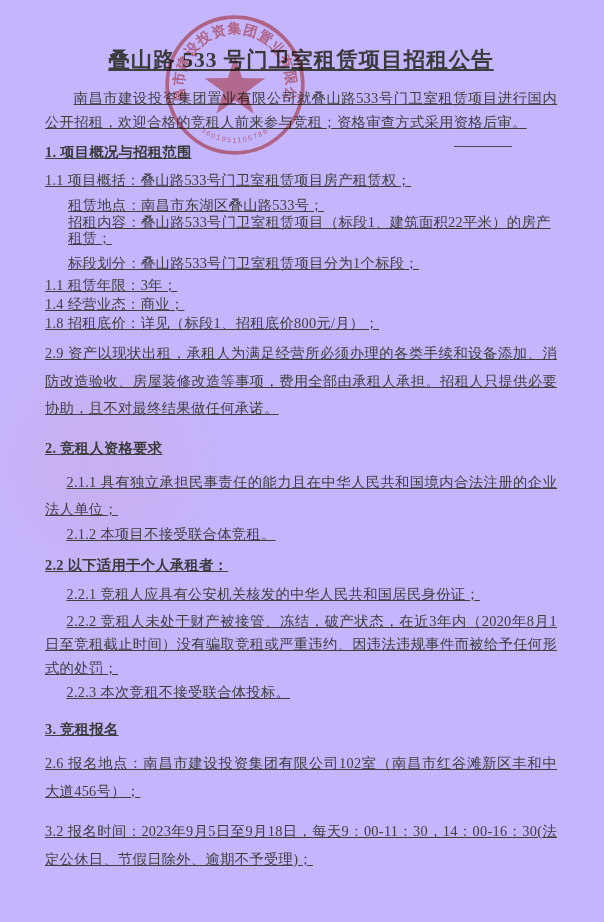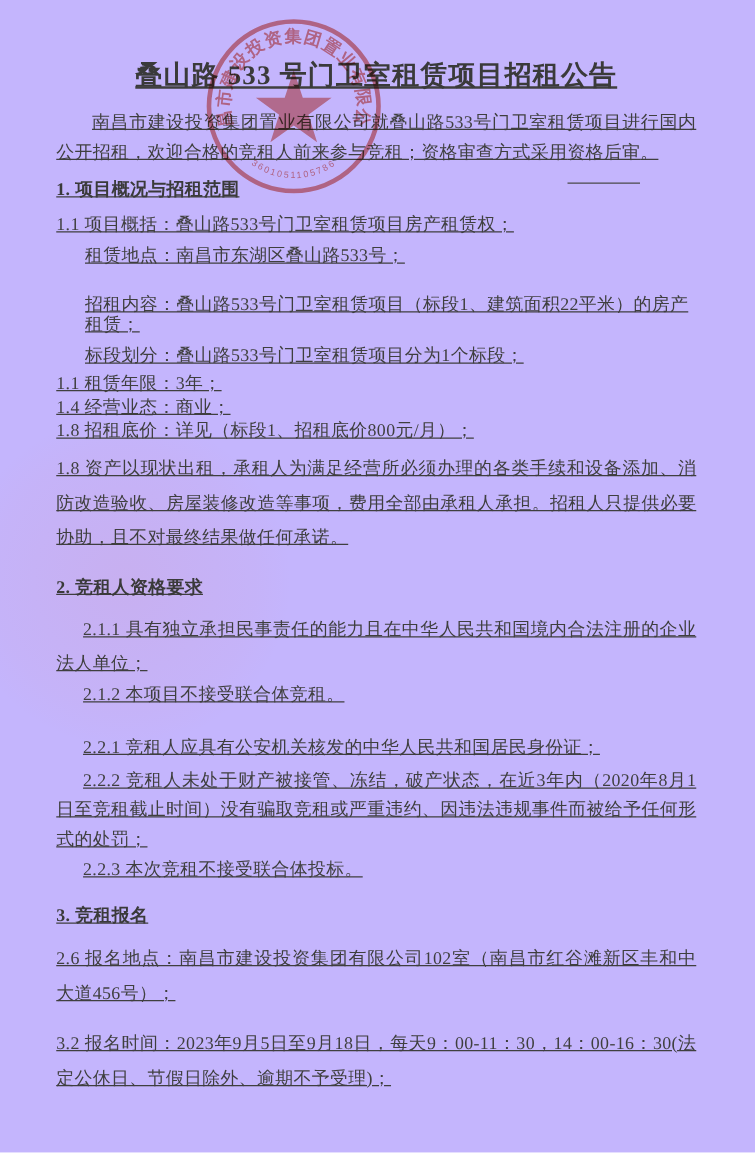--- a/index.html
+++ b/index.html
@@ -39,33 +39,33 @@
     text-align: justify;
   }
   .ul { border-bottom: 1px solid #4a4a4a; padding-bottom: 16px; }
   .h { font-weight: 700; color: #3a3a3a; line-height: 20px; }
   .li { line-height: 16px; }
   .sub { padding-left: 23px; }
   .just { text-align: justify; }
   #s1h  { margin-top: 8px; }
   #p11  { margin-top: 10px; }
   #pLoc { margin-top: 9px; }
-  #pCon { margin-top: 23px; }
+  #pCon { margin-top: 1px; }
   #pDiv { margin-top: 9px; }
   #p12  { margin-top: 7px; line-height: 15px; }
   #p13  { margin-top: 4px; line-height: 15px; }
   #p14  { margin-top: 4px; line-height: 15px; }
   #p15  { margin-top: 4px; line-height: 15px; }
   #p16  { margin-top: 9px;  line-height: 27.5px; }
   #s2h  { margin-top: 15px; }
   #p21  { margin-top: 11px; }
   #p211 { margin-top: 11px; line-height: 27.5px; text-indent: 1.5em; }
   #p212 { margin-top: 2px; line-height: 16px;   text-indent: 1.5em; }
   #p22  { margin-top: 13px; }
-  #p221 { margin-top: 26px; line-height: 16px;   text-indent: 1.5em; }
+  #p221 { margin-top: 11px; line-height: 16px;   text-indent: 1.5em; }
   #p222 { margin-top: 8px;  line-height: 23.5px; text-indent: 1.5em; }
   #p223 { margin-top: 1px;  line-height: 23.5px; text-indent: 1.5em; }
   #s3h  { margin-top: 14px; }
   #p31  { margin-top: 10px; line-height: 28px; }
   #p32  { margin-top: 12px; line-height: 28px; }
 
   .seal {
     position: absolute;
     left: 160px; top: 10px;
     width: 150px; height: 150px;
@@ -115,25 +115,26 @@
     <p class="intro"><span>南昌市建设投资集团置业有限公司就叠山路533号门卫室租赁项目进行国内公开招租，欢迎合格的竞租人前来参与竞租；资格审查方式采用</span><span class="ul">资格后审</span><span>。</span></p>
 
     <p class="h" id="s1h">1. 项目概况与招租范围</p>
     <p class="li" id="p11">1.1 项目概括：叠山路533号门卫室租赁项目房产租赁权；</p>
     <p class="li sub" id="pLoc">租赁地点：南昌市东湖区叠山路533号；</p>
     <p class="li sub" id="pCon">招租内容：叠山路533号门卫室租赁项目（标段1、建筑面积22平米）的房产租赁；</p>
     <p class="li sub" id="pDiv">标段划分：叠山路533号门卫室租赁项目分为1个标段；</p>
     <p class="li" id="p12">1.1 租赁年限：3年；</p>
     <p class="li" id="p14">1.4 经营业态：商业；</p>
     <p class="li" id="p15">1.8 招租底价：详见（标段1、招租底价800元/月）；</p>
-    <p class="li just" id="p16">1.8 资产以现状出租，承租人为满足经营所必须办理的各类手续和设备添加、消防改造验收、房屋装修改造等事项，费用全部由承租人承担。招租人只提供必要协助，且不对最终结果做任何承诺。</p>
+    <p class="li just" id="p16">2.9 资产以现状出租，承租人为满足经营所必须办理的各类手续和设备添加、消防改造验收、房屋装修改造等事项，费用全部由承租人承担。招租人只提供必要协助，且不对最终结果做任何承诺。</p>
 
     <p class="h" id="s2h">2. 竞租人资格要求</p>
     <p class="li just" id="p211">2.1.1 具有独立承担民事责任的能力且在中华人民共和国境内合法注册的企业法人单位；</p>
     <p class="li" id="p212">2.1.2 本项目不接受联合体竞租。</p>
+    <p class="h" id="p22">2.2 以下适用于个人承租者：</p>
     <p class="li" id="p221">2.2.1 竞租人应具有公安机关核发的中华人民共和国居民身份证；</p>
     <p class="li just" id="p222">2.2.2 竞租人未处于财产被接管、冻结，破产状态，在近3年内（2020年8月1日至竞租截止时间）没有骗取竞租或严重违约、因违法违规事件而被给予任何形式的处罚；</p>
     <p class="li" id="p223">2.2.3 本次竞租不接受联合体投标。</p>
 
     <p class="h" id="s3h">3. 竞租报名</p>
     <p class="li just" id="p31">2.6 报名地点：南昌市建设投资集团有限公司102室（南昌市红谷滩新区丰和中大道456号）；</p>
     <p class="li just" id="p32">3.2 报名时间：2023年9月5日至9月18日，每天9：00-11：30，14：00-16：30(法定公休日、节假日除外、逾期不予受理)；</p>
 
   </div>
 

